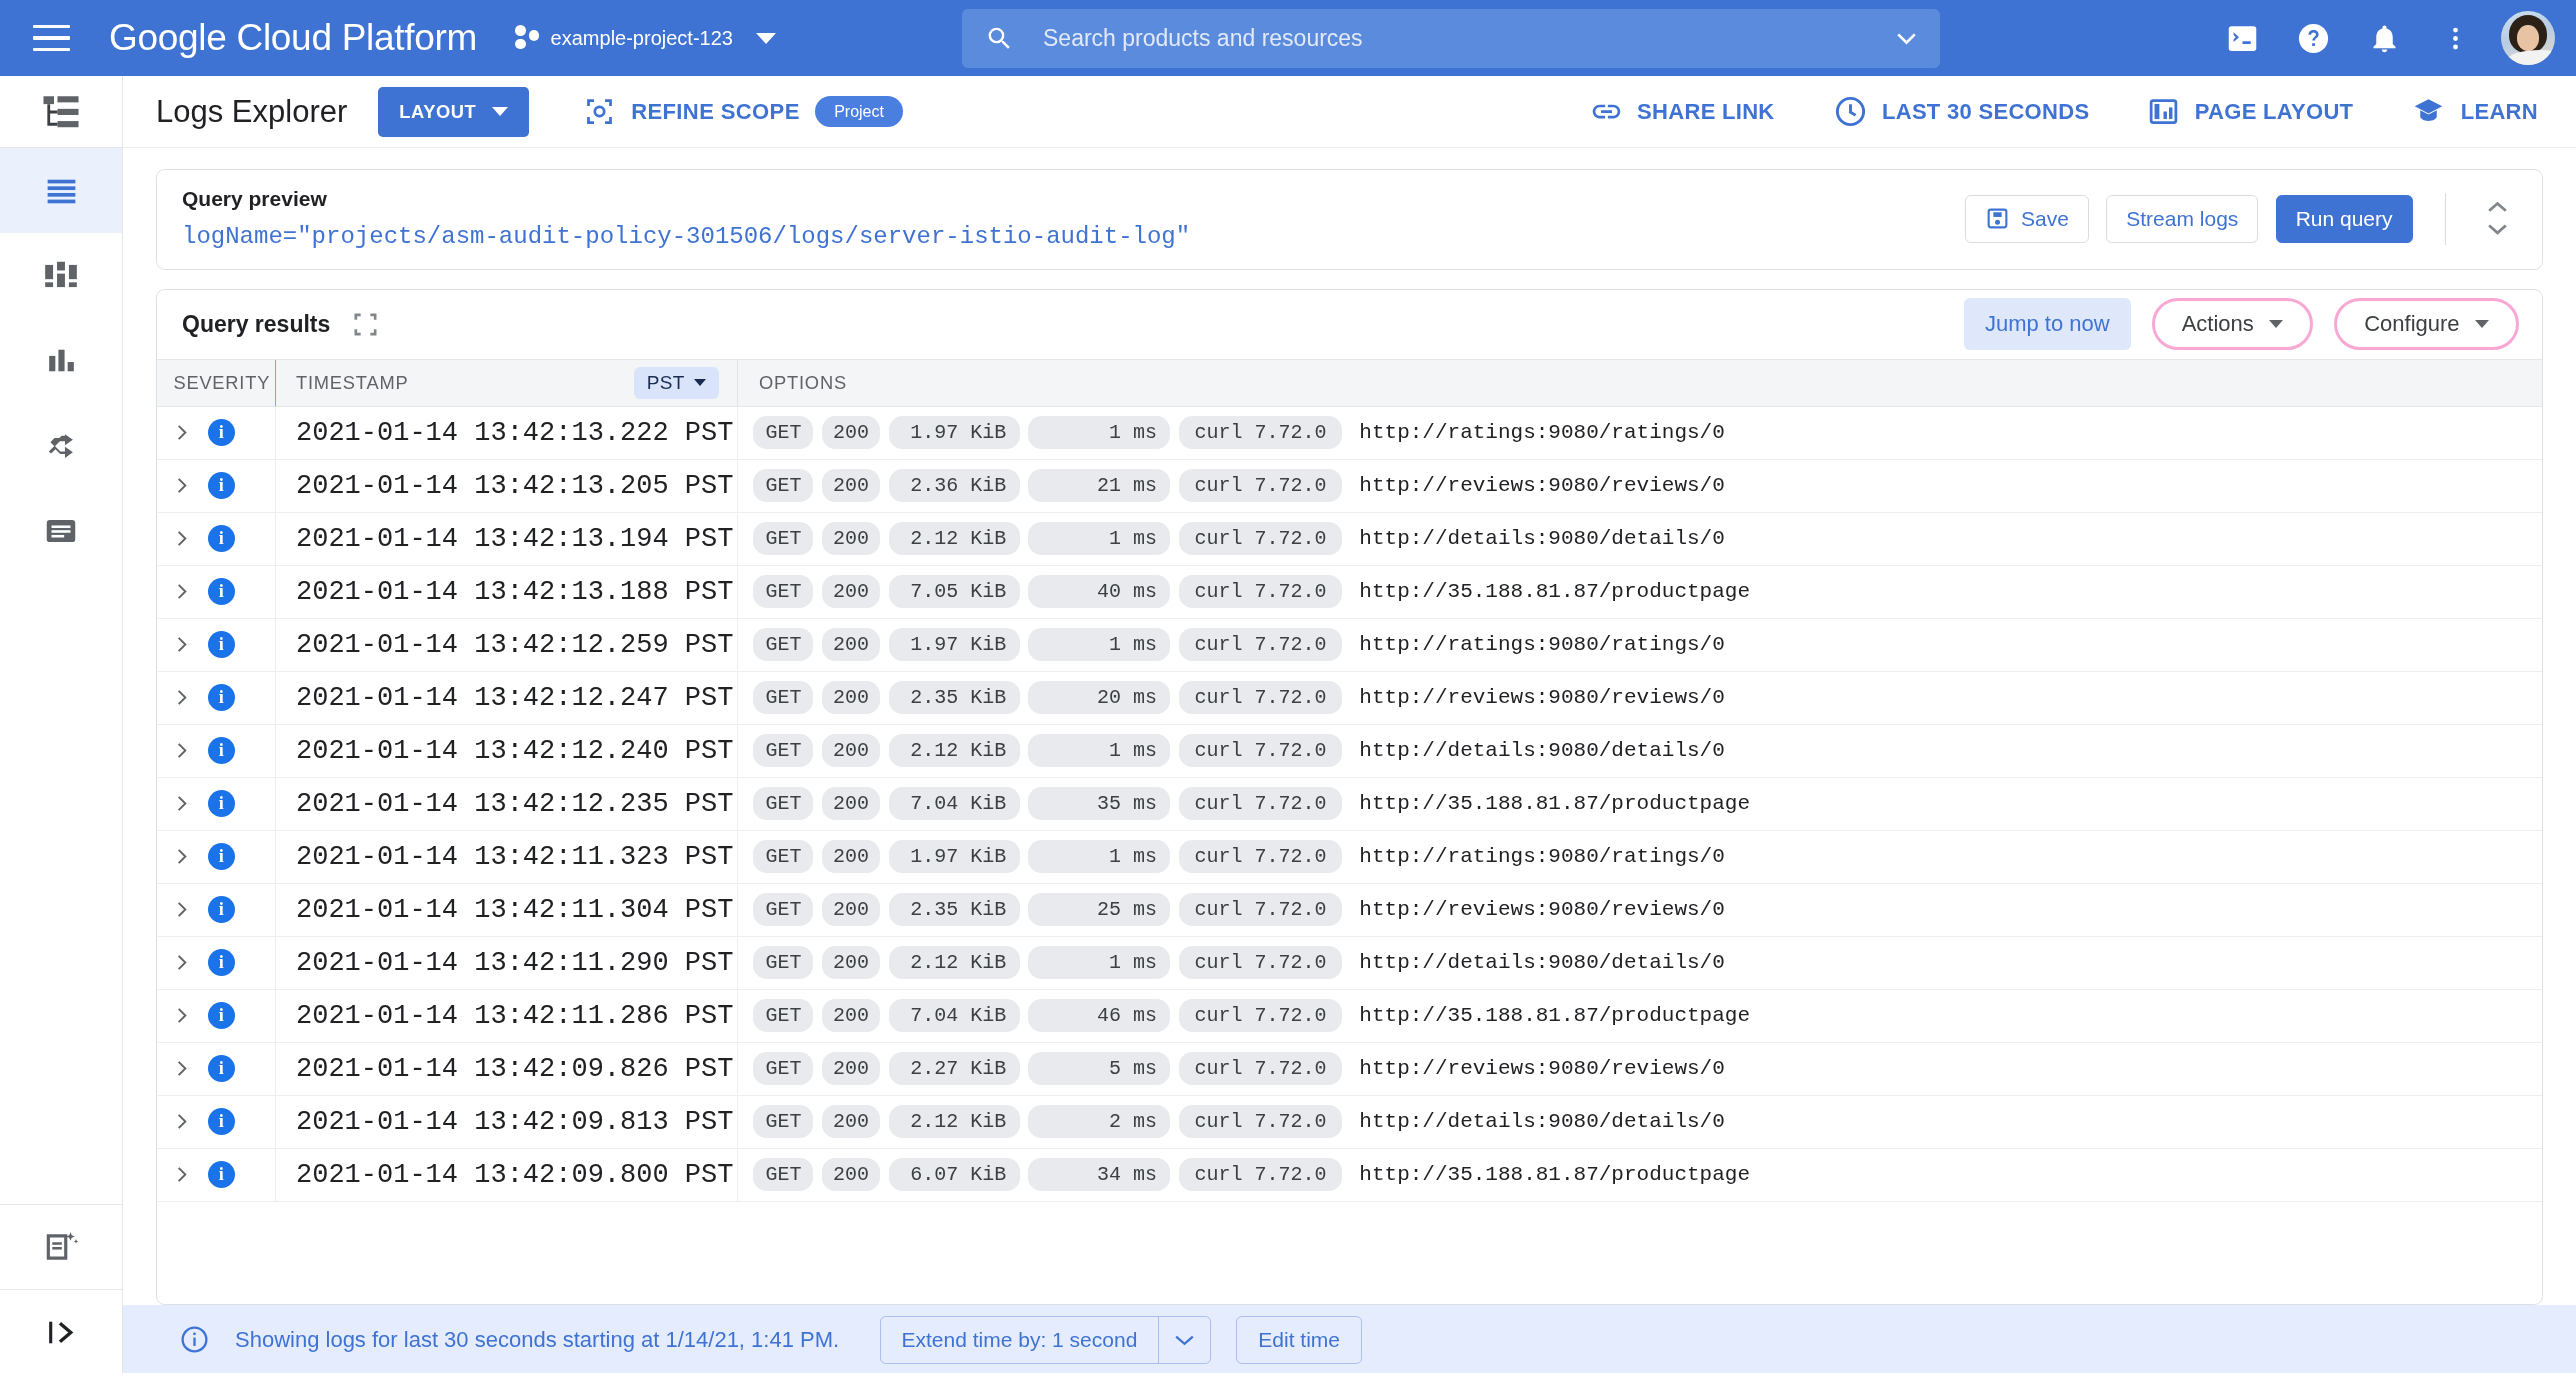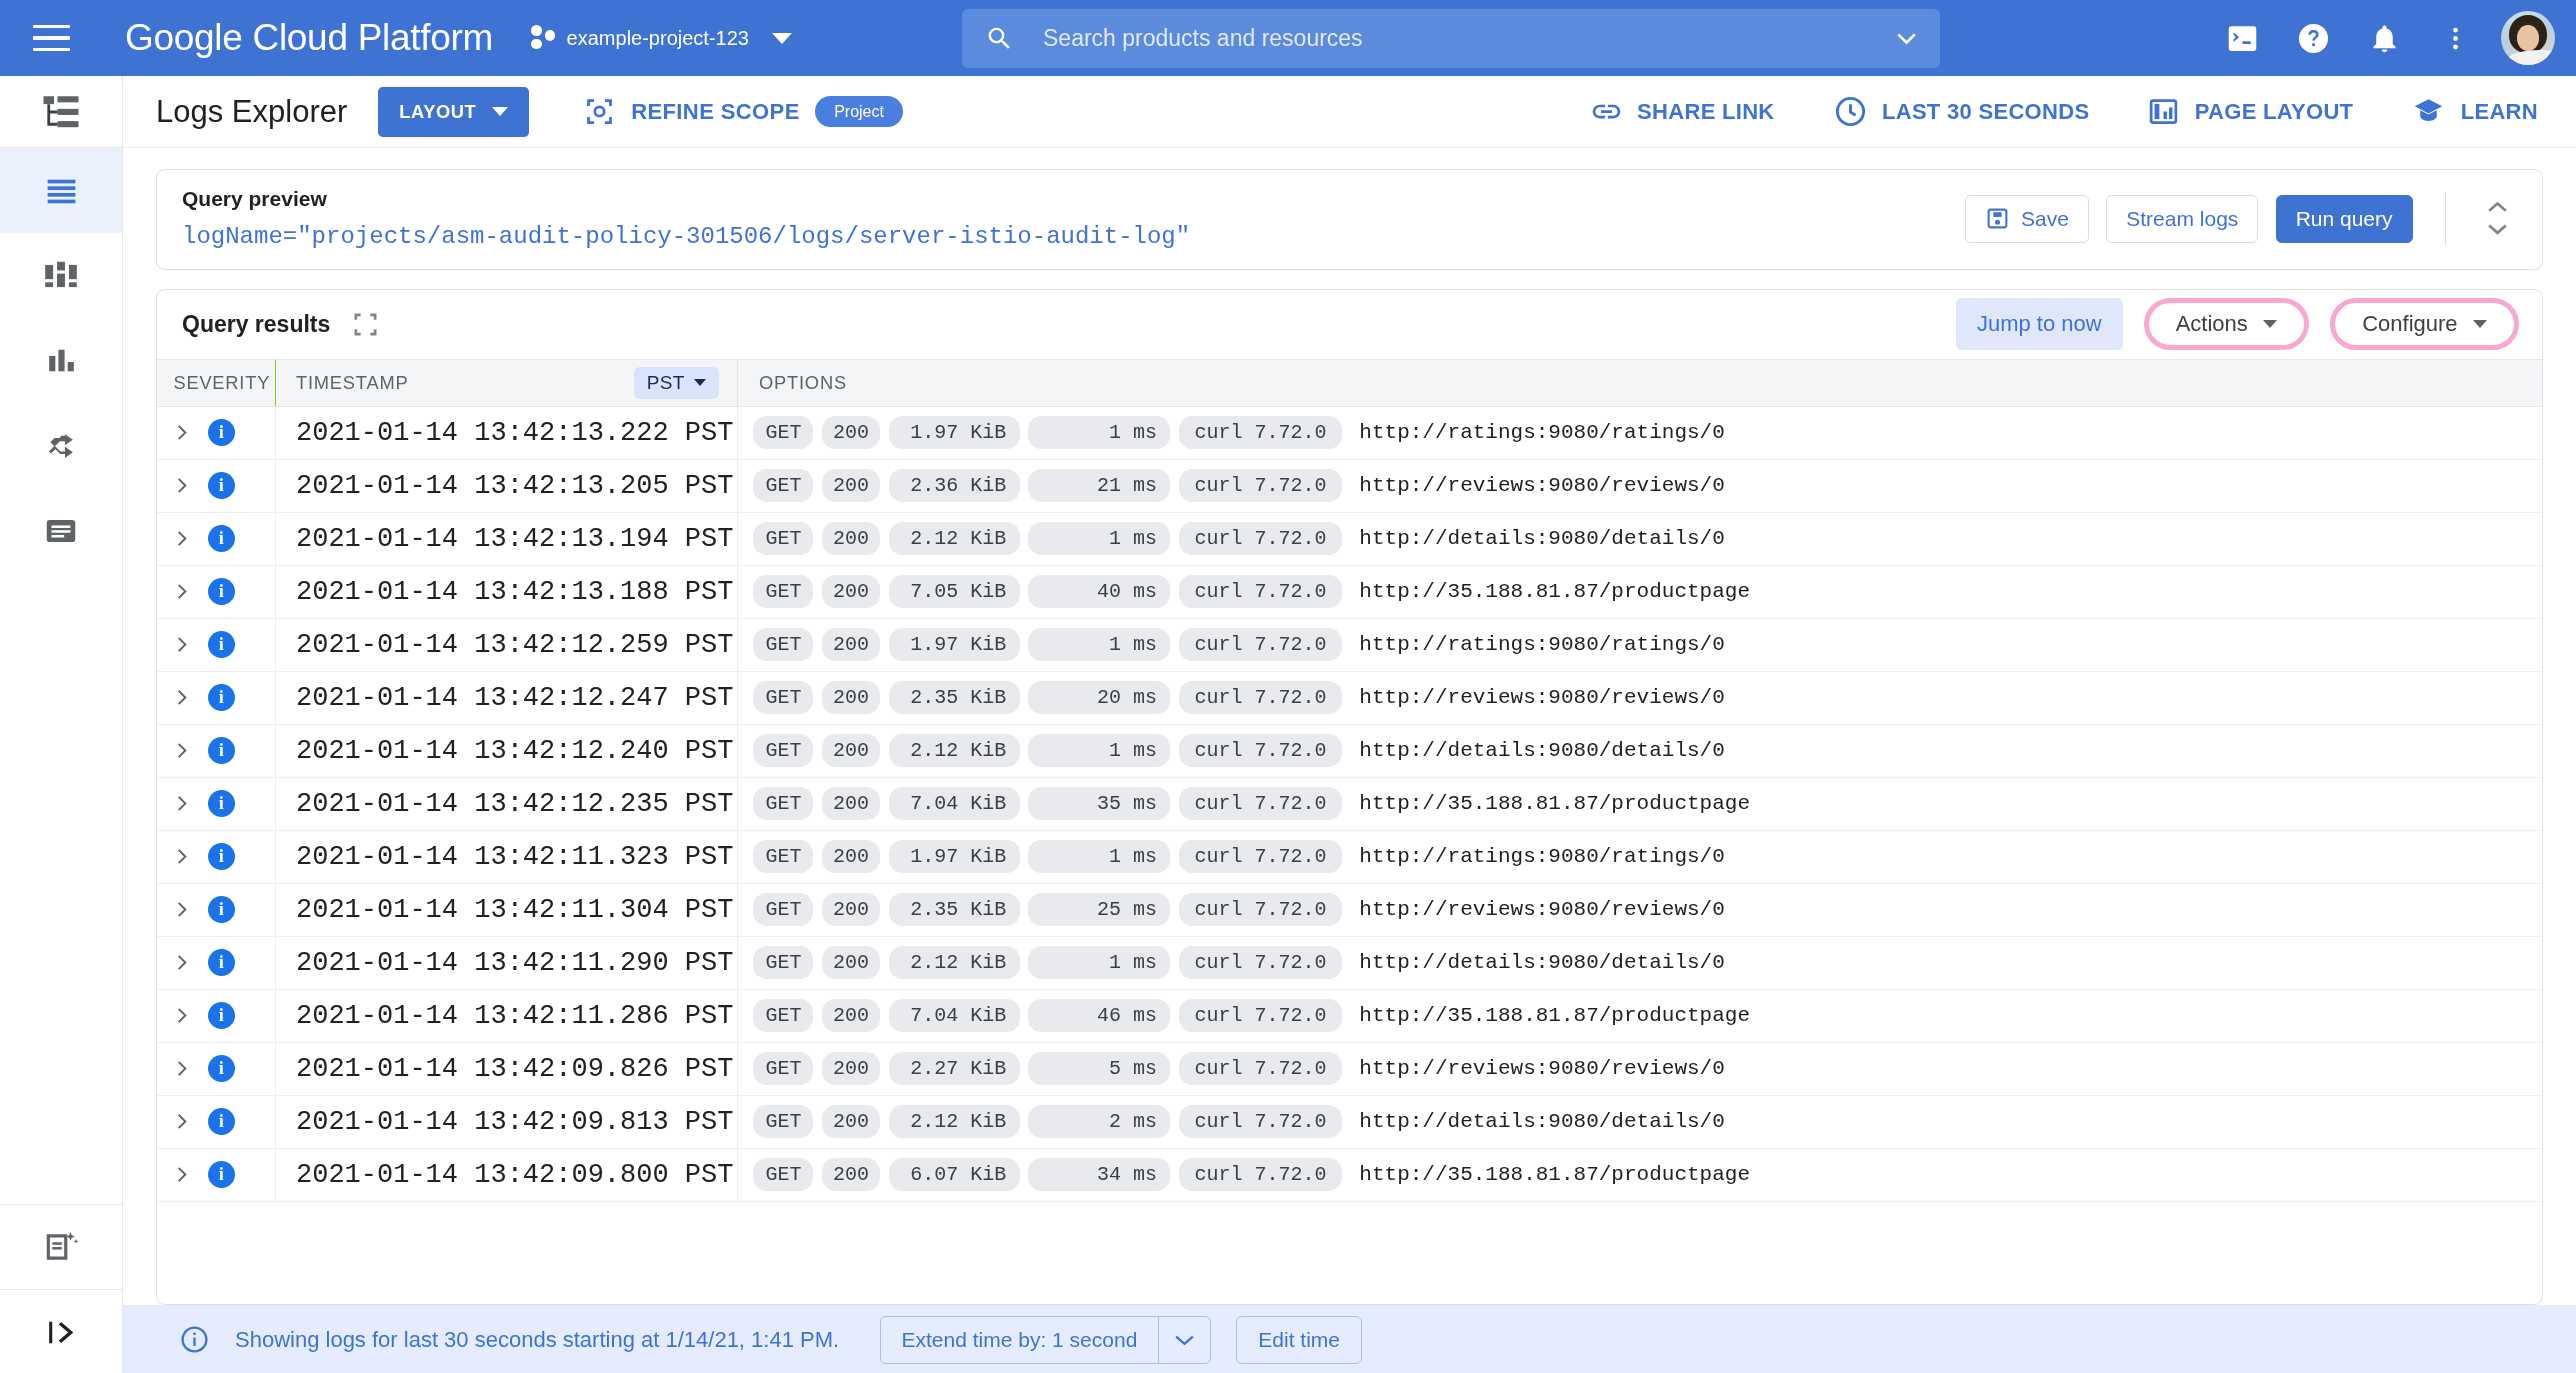--- a/index.html
+++ b/index.html
@@ -11,21 +11,21 @@
 
   
   .topbar {
     height: 76px; background: #3c78d8; background: #3f73d3;
     display: flex; align-items: center; padding: 0 23px 0 25px;
     position: relative;
   }
   .hamburger { width: 52px; height: 52px; display: flex; flex-direction: column;
     justify-content: center; align-items: center; gap: 7.7px; cursor: pointer; flex: 0 0 auto; }
   .hamburger span { display: block; width: 37px; height: 3.8px; background: #fff; border-radius: 1px; }
-  .brand { color: #fff; font-size: 37px; letter-spacing: -0.3px; margin-left: 48px;
+  .brand { color: #fff; font-size: 37px; letter-spacing: -0.3px; margin-left: 32px;
            white-space: nowrap; }
   .proj-wrap { display: flex; align-items: center; margin-left: 38px; cursor: pointer; }
   .proj-icon { width: 25px; height: 29px; position: relative; flex: 0 0 auto; }
   .proj-icon i { position: absolute; background: #fff; border-radius: 50%; display: block; }
   .proj-icon i:nth-child(1){ width:10.6px;height:10.6px; left:0; top:1.9px;}
   .proj-icon i:nth-child(2){ width:10.6px;height:10.6px; left:13.5px; top:6.7px;}
   .proj-icon i:nth-child(3){ width:10.6px;height:10.6px; left:0; top:15.4px;}
   .proj-name { color: #fff; font-size: 20px; margin-left: 10.6px; white-space: nowrap; }
   .caret-down { width: 0; height: 0; border-left: 10.6px solid transparent;
     border-right: 10.6px solid transparent; border-top: 11.5px solid #fff; margin-left: 23px; }
@@ -107,21 +107,21 @@
   .updown { display: flex; flex-direction: column; align-items: center; gap: 5.8px;
     cursor: pointer; padding-right: 21px; }
 
   
   .qresults { margin-top: 19px; flex: 1; display: flex; flex-direction: column; min-height: 0;
     overflow: hidden; }
   .qr-head { height: 69px; display: flex; align-items: center; padding: 0 23px 0 25px; }
   .qr-title { font-size: 23px; font-weight: bold; color: #202124; }
   .qr-expand { margin-left: 21px; cursor: pointer; display: flex; }
   .qr-actions { margin-left: auto; display: flex; align-items: center; gap: 21px; }
-  .pill { height: 52px; border-radius: 26px; border: 5px solid #f9a8d4; background: #fff;
+  .pill { height: 52px; border-radius: 26px; border: 3px solid #f9a8d4; background: #fff;
     color: #3c4043; font-size: 22px; padding: 0 27px; display: flex; align-items: center;
     gap: 15.4px; cursor: pointer; white-space: nowrap; font-family: "Liberation Sans", sans-serif; }
   .jump { height: 52px; border-radius: 5.8px; background: #dfe8fb; color: #3f73d3;
     font-size: 22px; padding: 0 21px; display: flex; align-items: center; cursor: pointer;
     border: none; white-space: nowrap; font-family: "Liberation Sans", sans-serif; }
   .chev-s { width: 0; height: 0; border-left: 7.7px solid transparent;
     border-right: 7.7px solid transparent; border-top: 8.7px solid #5f6368; }
 
   
   .thead { display: flex; align-items: center; height: 48px; background: #f4f5f7;

